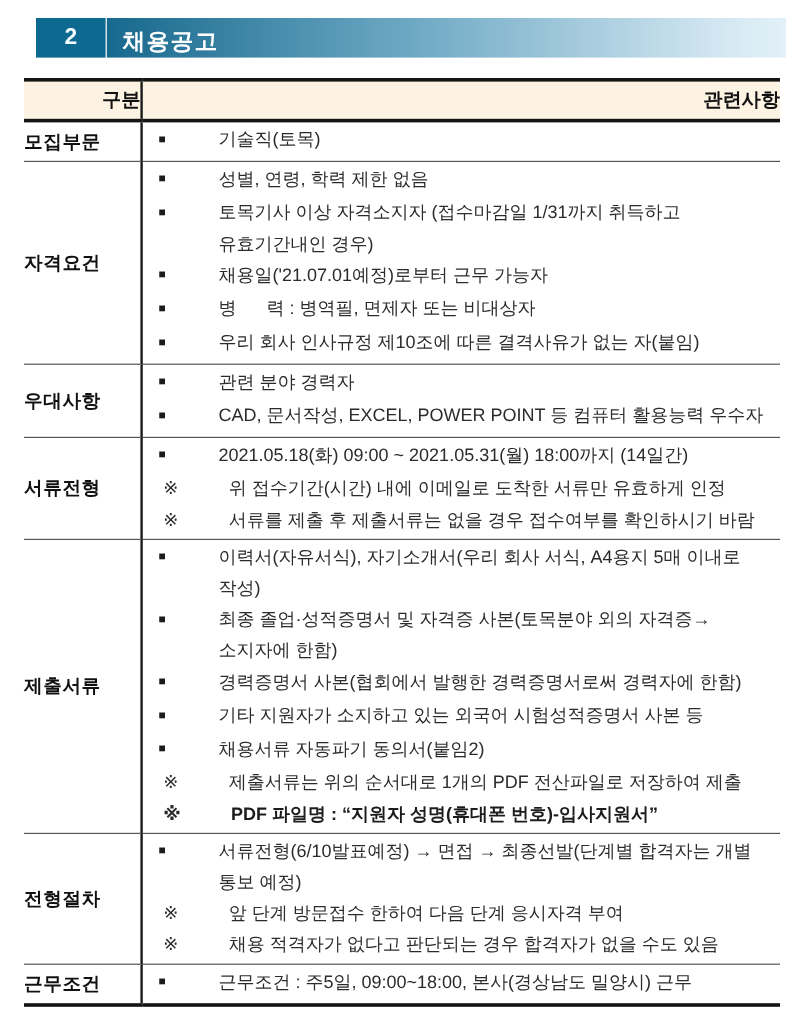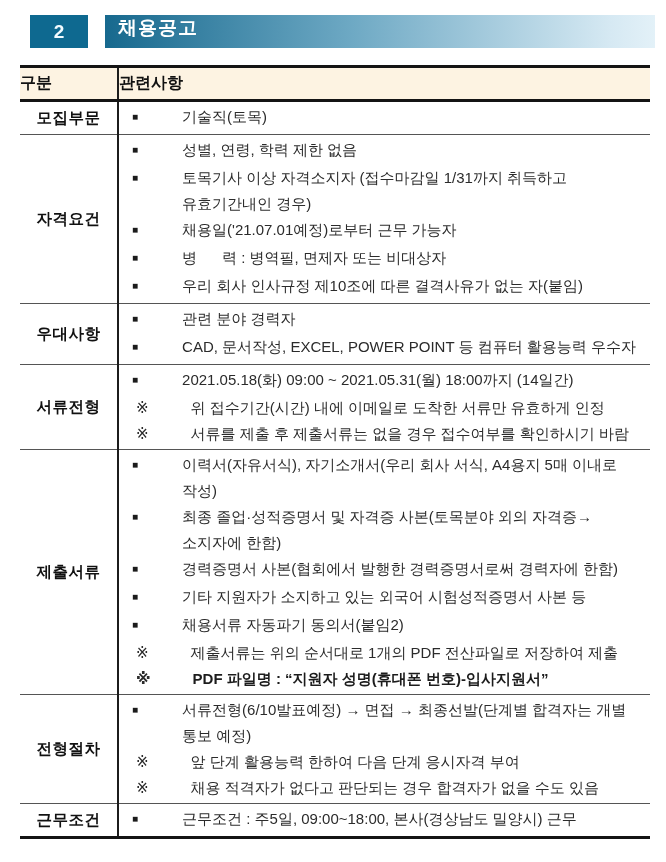--- a/index.html
+++ b/index.html
@@ -34,55 +34,54 @@
     background: var(--num_box_bg);
     color: #f2fbff;
     font-size: 19px;
     font-weight: bold;
     display: flex;
     align-items: center;
     justify-content: center;
   }
   .title-bar {
     flex: 1;
-    margin-left: 17px;
+    margin-left: 1px;
     background: linear-gradient(90deg, var(--grad_start) 0%, var(--grad_mid) 45%, var(--grad_end) 92%, #e3f1f8 100%);
     color: #ffffff;
     font-size: 19px;
     font-weight: bold;
     letter-spacing: 1px;
     display: flex;
-    align-items: flex-start;
+    align-items: flex-end;
     padding-left: 13px;
   }
 
   
   table {
     width: 630px;
     margin-left: 20px;
     border-collapse: collapse;
     table-layout: fixed;
   }
   th, td { vertical-align: middle; }
   thead th {
     background: var(--table_header_bg);
     border-top: 3px solid var(--border_strong);
     border-bottom: 3px solid var(--border_strong);
     height: 34px;
     font-size: 16px;
     font-weight: bold;
     color: var(--text_label);
-    text-align: left;
+    text-align: right;
   }
   th.col-label, td.label-cell { width: 98px; }
   th.col-label, td.label-cell { border-right: 2px solid #1c1c1c; }
   tbody td { border-bottom: 1px solid var(--border_thin); }
   tbody tr:last-child td { border-bottom: 3px solid var(--border_strong); }
   td.label-cell {
-    text-align: center;
     font-weight: bold;
     font-size: 15.5px;
     color: var(--text_label);
     letter-spacing: 0.5px;
   }
   td.content-cell { padding: 2px 4px 2px 0; }
   ul.item-list { list-style: none; }
   li.item {
     display: flex;
     align-items: baseline;
@@ -241,21 +240,21 @@
         <tr>
           <td class="label-cell">전형절차</td>
           <td class="content-cell">
             <ul class="item-list">
               <li class="item bullet">
                 <span class="marker-square">■</span>
                 <span class="item-text">서류전형(6/10발표예정) → 면접 → 최종선발(단계별 합격자는 개별 통보 예정)</span>
               </li>
               <li class="item note">
                 <span class="marker-note">※</span>
-                <span class="item-text">앞 단계 활용능력 한하여 다음 단계 응시자격 부여</span>
+                <span class="item-text">앞 단계 방문접수 한하여 다음 단계 응시자격 부여</span>
               </li>
               <li class="item note">
                 <span class="marker-note">※</span>
                 <span class="item-text">채용 적격자가 없다고 판단되는 경우 합격자가 없을 수도 있음</span>
               </li>
             </ul>
           </td>
         </tr>
         <tr>
           <td class="label-cell">근무조건</td>

